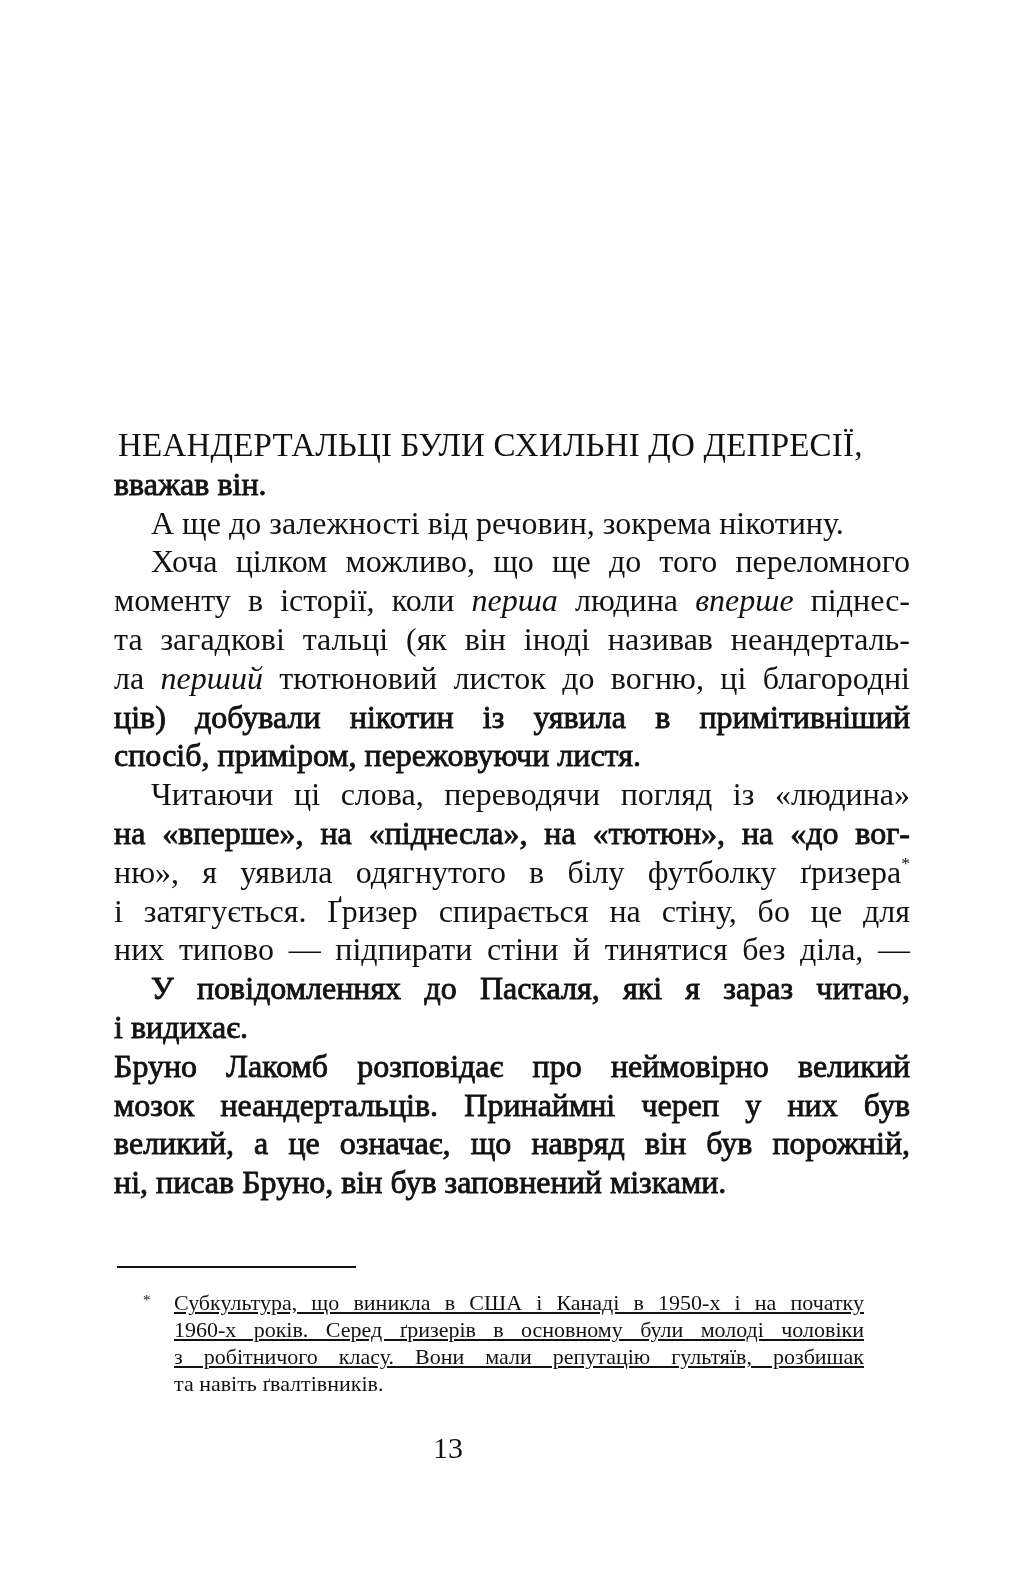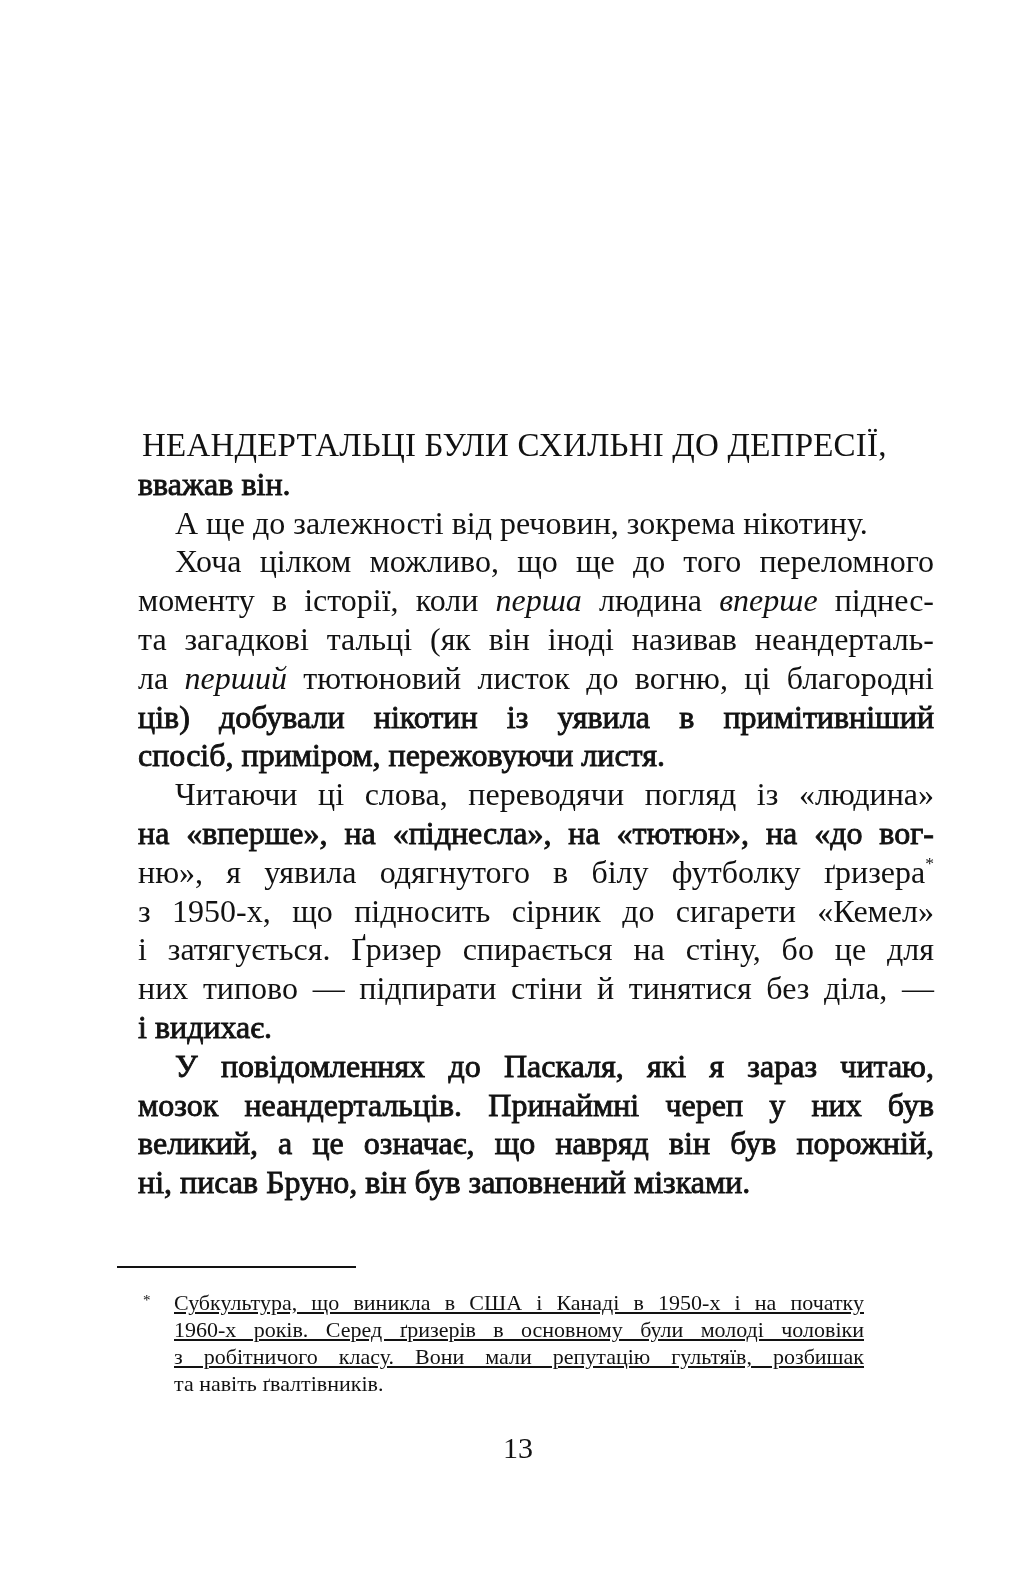--- a/index.html
+++ b/index.html
@@ -16,21 +16,20 @@
     background: var(--bg, #ffffff);
   }
   
   .body-text {
     position: absolute;
     left: 114px; top: 426px;
     width: 796px;
     font-size: 32px;
     line-height: 38.8px;
     text-align: left;
-    margin-left: 24px;
   }
   .ln { white-space: normal; }
   .ln.j { text-align: justify; text-align-last: justify; }
   .ln.indent { text-indent: 37px; }
   .ln.heading { font-size: 33px; letter-spacing: 0.2px; text-indent: 4px; }
   .ln.bold { -webkit-text-stroke: 0.85px currentColor; }
   .it { font-style: italic; }
   .sup { font-size: 0.55em; vertical-align: 14px; line-height: 0; }
   
   .footnote-rule {
@@ -50,21 +49,21 @@
   .fn-marker {
     position: absolute;
     left: -31px; top: -2px;
     font-size: 15px;
   }
   
   .page-number {
     position: absolute;
     left: 433px; top: 1432px;
     width: 100px;
-    text-align: right;
+    text-align: left;
     font-size: 30px;
     line-height: 32px;
   }
 </style>
 </head>
 <body style="--fg: #121212; --bg: #ffffff;">
 
 <div class="page">
 
   <div class="body-text" id="bodyText">
@@ -73,25 +72,25 @@
       <div class="ln indent"><span>А ще до залежності від речовин, зокрема нікотину.</span></div>
       <div class="ln indent j"><span>Хоча цілком можливо, що ще до того переломного</span></div>
       <div class="ln j"><span>моменту в історії, коли </span><span class="it">перша</span><span> людина </span><span class="it">вперше</span><span> піднес-</span></div>
       <div class="ln j"><span>та загадкові тальці (як він іноді називав неандерталь-</span></div>
       <div class="ln j"><span>ла </span><span class="it">перший</span><span> тютюновий листок до вогню, ці благородні</span></div>
       <div class="ln bold j"><span>ців) добували нікотин із уявила в примітивніший</span></div>
       <div class="ln bold"><span>спосіб, приміром, пережовуючи листя.</span></div>
       <div class="ln indent j"><span>Читаючи ці слова, переводячи погляд із «людина»</span></div>
       <div class="ln bold j"><span>на «вперше», на «піднесла», на «тютюн», на «до вог-</span></div>
       <div class="ln j"><span>ню», я уявила одягнутого в білу футболку ґризера</span><span class="sup">*</span></div>
-      <div class="ln j"><span>з 1950-х, що підносить сірник до сигарети «Кемел»</span></div>
       <div class="ln j"><span>і затягується. Ґризер спирається на стіну, бо це для</span></div>
       <div class="ln j"><span>них типово — підпирати стіни й тинятися без діла, —</span></div>
+      <div class="ln bold indent j"><span>У повідомленнях до Паскаля, які я зараз читаю,</span></div>
       <div class="ln bold"><span>і видихає.</span></div>
-      <div class="ln bold indent j"><span>У повідомленнях до Паскаля, які я зараз читаю,</span></div>
+      <div class="ln bold j"><span>Бруно Лакомб розповідає про неймовірно великий</span></div>
       <div class="ln bold j"><span>мозок неандертальців. Принаймні череп у них був</span></div>
       <div class="ln bold j"><span>великий, а це означає, що навряд він був порожній,</span></div>
       <div class="ln bold"><span>ні, писав Бруно, він був заповнений мізками.</span></div>
     </div>
 
   <div class="footnote-rule"></div>
 
   <div class="footnote">
     <span class="fn-marker">*</span>
     <div id="footnoteLines">

